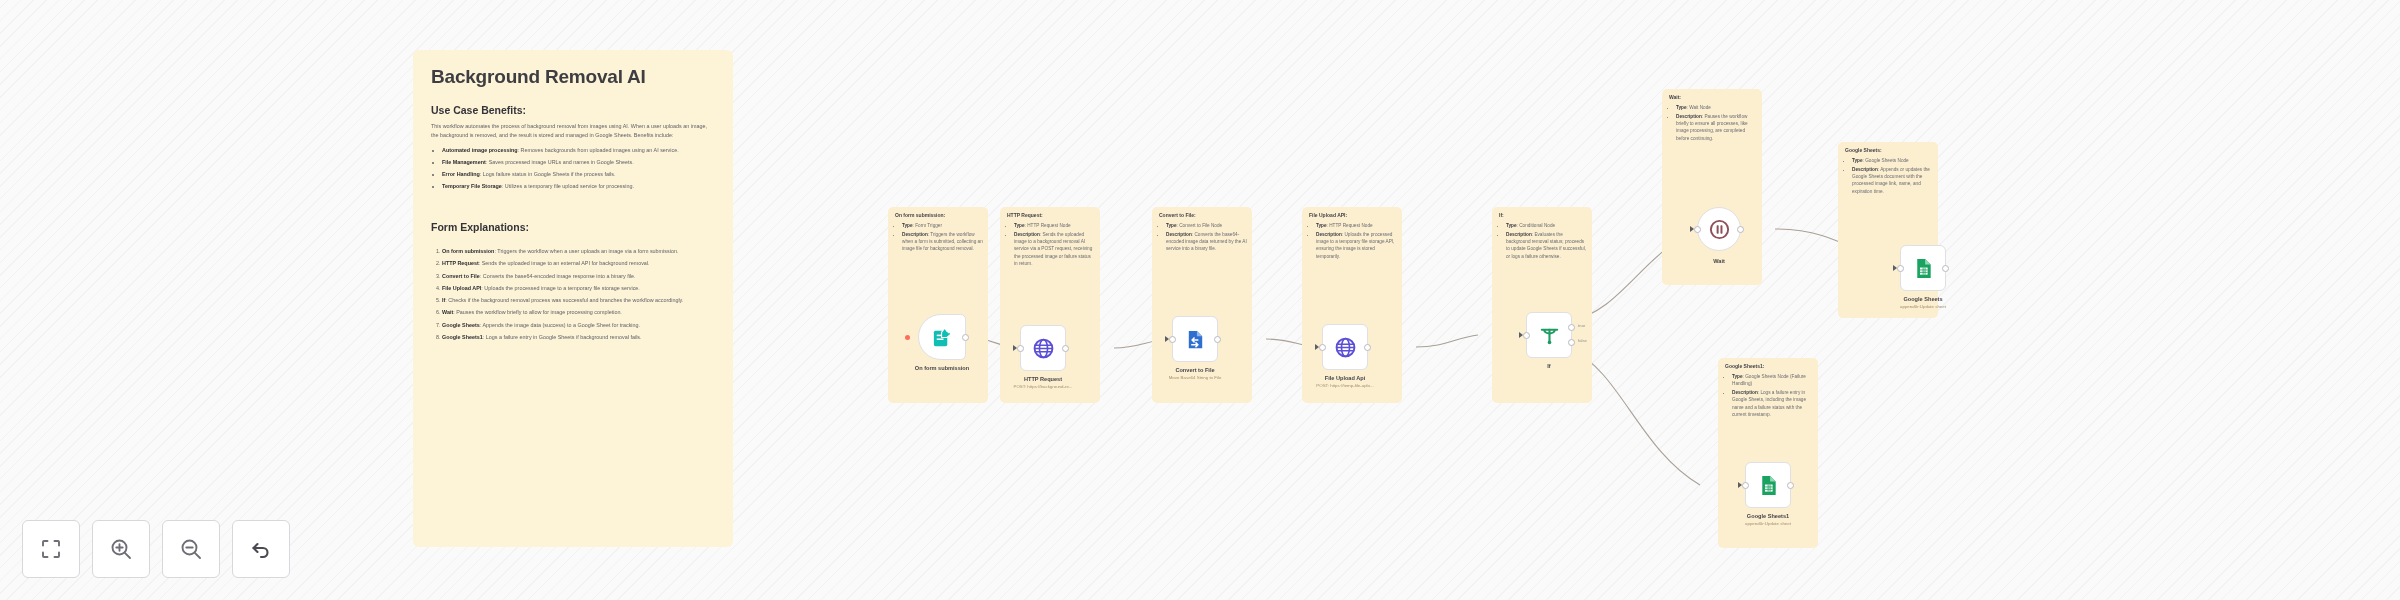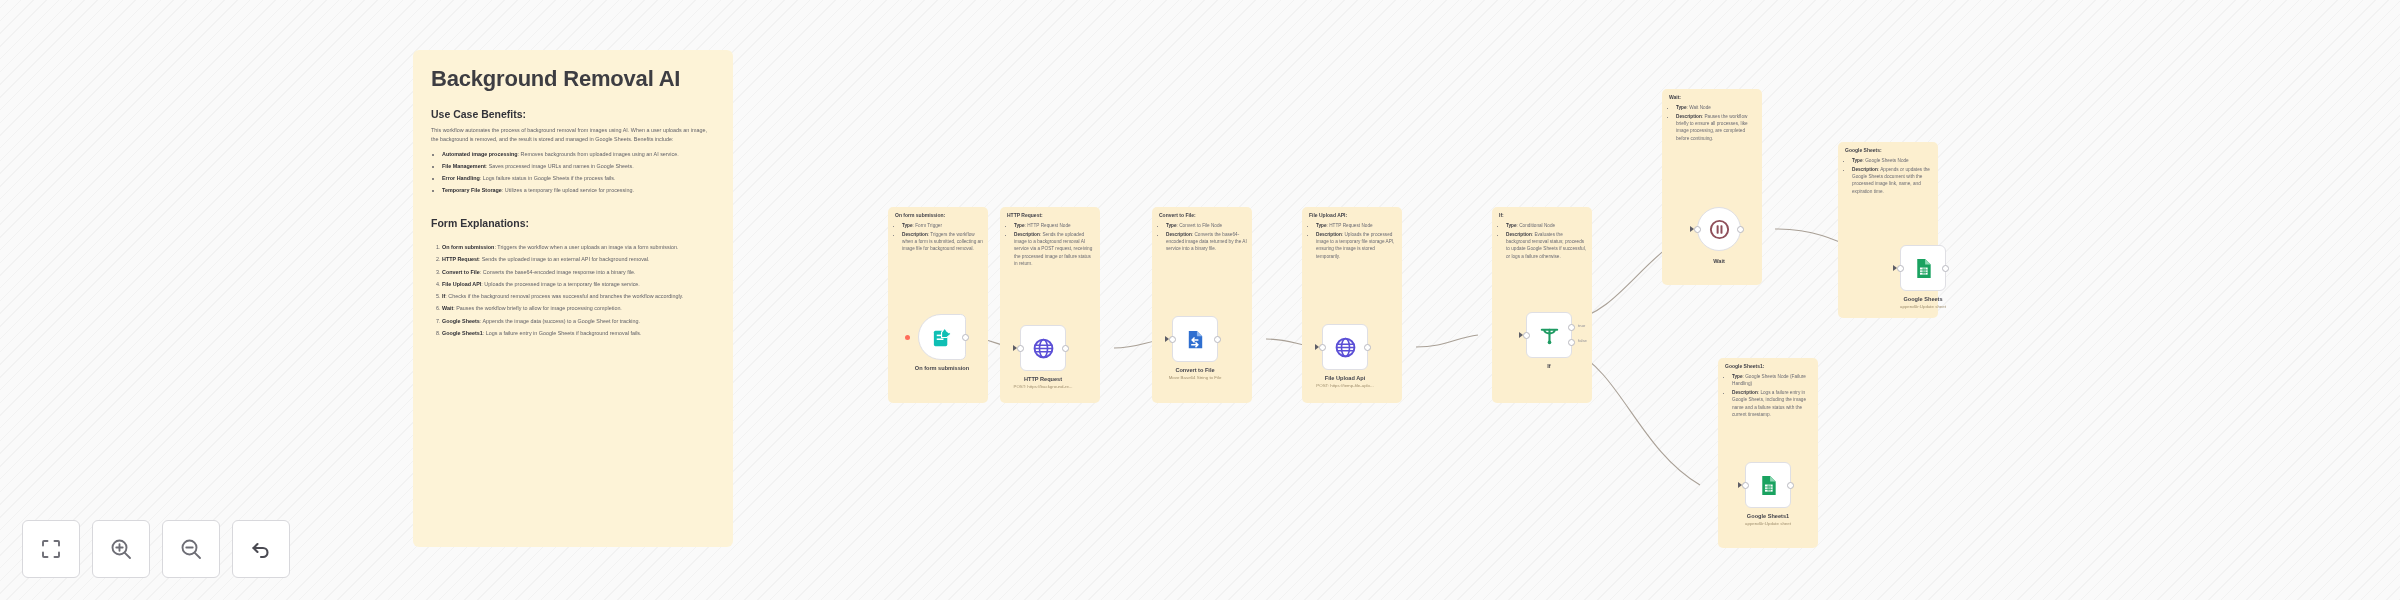--- a/index.html
+++ b/index.html
@@ -33,32 +33,32 @@
   
   .sticky-note {
     position: absolute;
     background: #fdf3d7;
     border-radius: 6px;
     padding: 16px 18px 14px 18px;
     overflow: hidden;
   }
 
   .sticky-note .note-title {
-    font-size: 22px;
+    font-size: 19px;
     font-weight: bold;
     color: #3d3d42;
     letter-spacing: -0.2px;
     margin-bottom: 16px;
   }
 
   .sticky-note h3.note-h {
     font-size: 10.5px;
     font-weight: bold;
     color: #33333a;
-    margin: 4px 0 6px 0;
+    margin: 12px 0 6px 0;
   }
 
   .sticky-note p.note-p {
     font-size: 5.4px;
     line-height: 1.62;
     color: #5f5f66;
     margin-bottom: 6px;
   }
 
   .sticky-note ul.note-ul,

